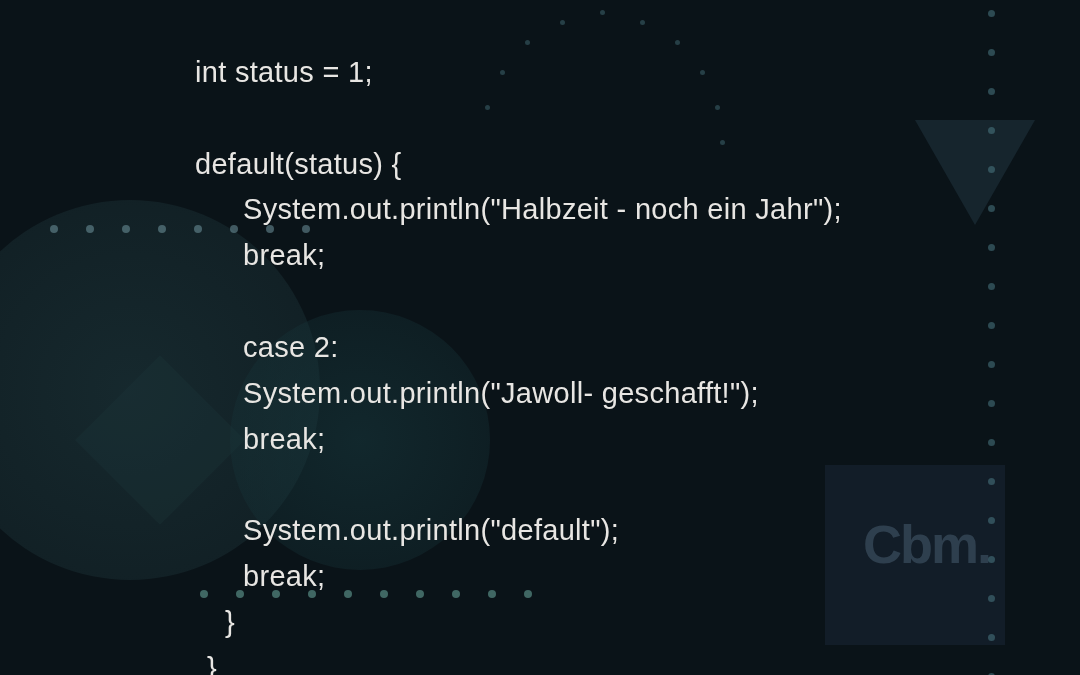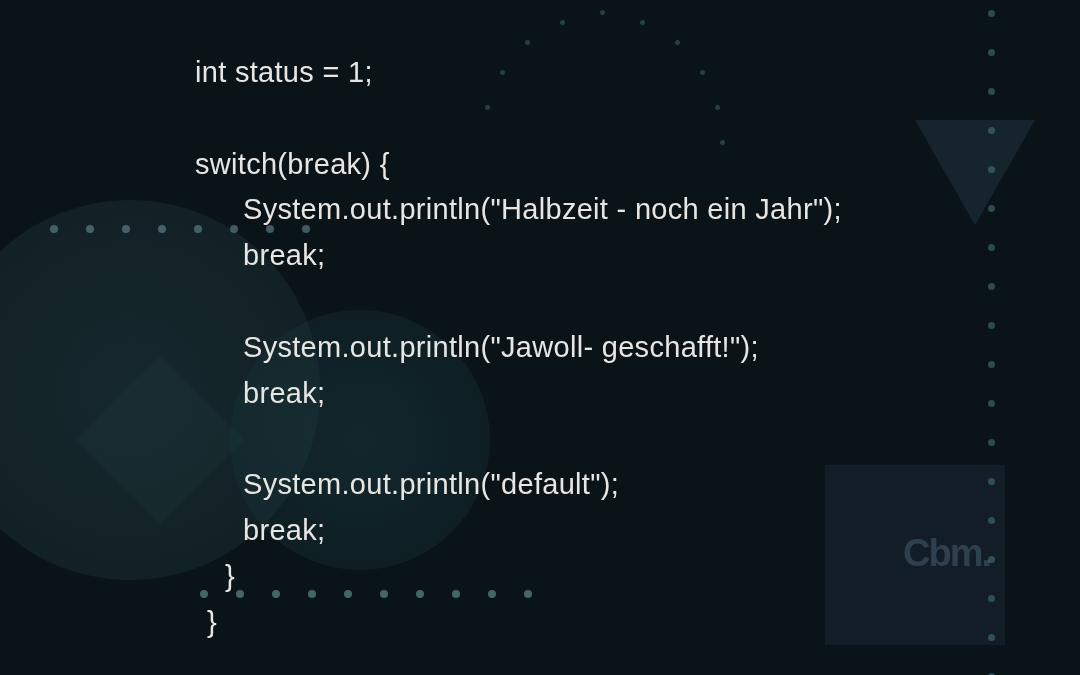--- a/index.html
+++ b/index.html
@@ -111,21 +111,21 @@
       top: 380px;
       width: 120px;
       height: 120px;
       background: rgba(30, 55, 60, 0.3);
       transform: rotate(45deg);
     }
     .logo {
       position: absolute;
       right: 90px;
       bottom: 100px;
-      font-size: 38px;
+      font-size: 54px;
       font-weight: 700;
       color: rgba(90, 115, 135, 0.4);
       letter-spacing: -2px;
     }
     .logo .dot {
       color: rgba(90, 115, 135, 0.4);
     }
     .code-container {
       position: relative;
       padding: 50px 0 0 195px;
@@ -214,24 +214,25 @@
   <span style="left:5px;top:105px"></span>
 </div>
 
 <div class="logo">
   <span>Cbm</span><span class="dot">.</span>
 </div>
 
 <div class="code-container">
   <div class="code-line">int status = 1;</div>
   <div class="code-line">&nbsp;</div>
-  <div class="code-line">switch(break) {</div>
+  <div class="code-line">default(status) {</div>
   <div class="code-line indent-1">System.out.println("Halbzeit - noch ein Jahr");</div>
   <div class="code-line indent-1">break;</div>
   <div class="code-line">&nbsp;</div>
+  <div class="code-line indent-1">case 2:</div>
   <div class="code-line indent-1">System.out.println("Jawoll- geschafft!");</div>
   <div class="code-line indent-1">break;</div>
   <div class="code-line">&nbsp;</div>
   <div class="code-line indent-1">System.out.println("default");</div>
   <div class="code-line indent-1">break;</div>
   <div class="code-line brace-1">}</div>
   <div class="code-line brace-2">}</div>
 </div>
 
 </body></html>

